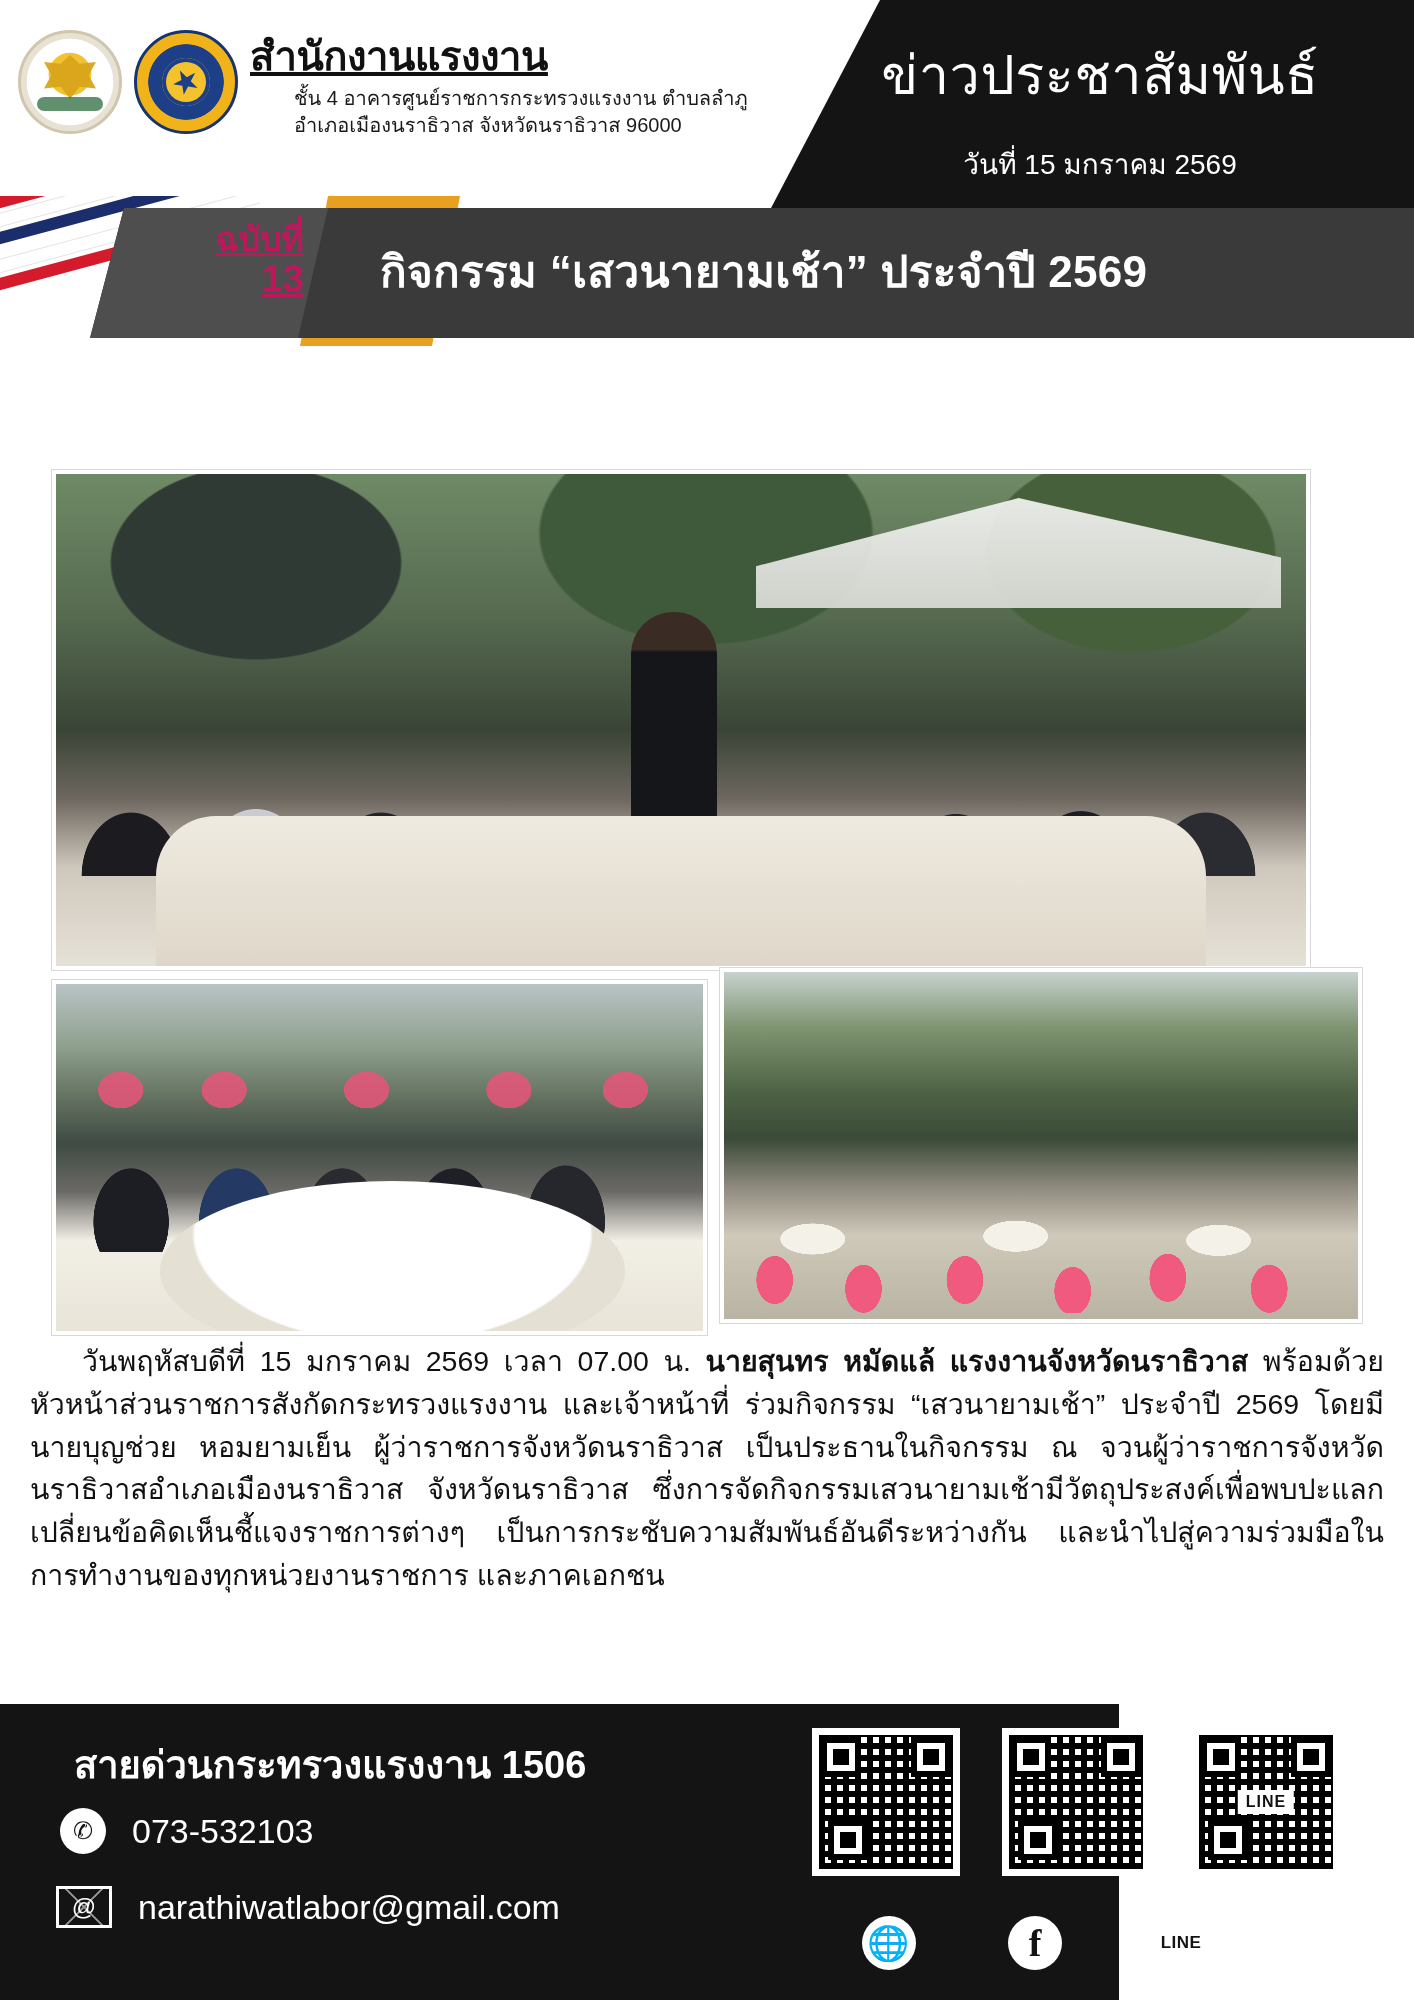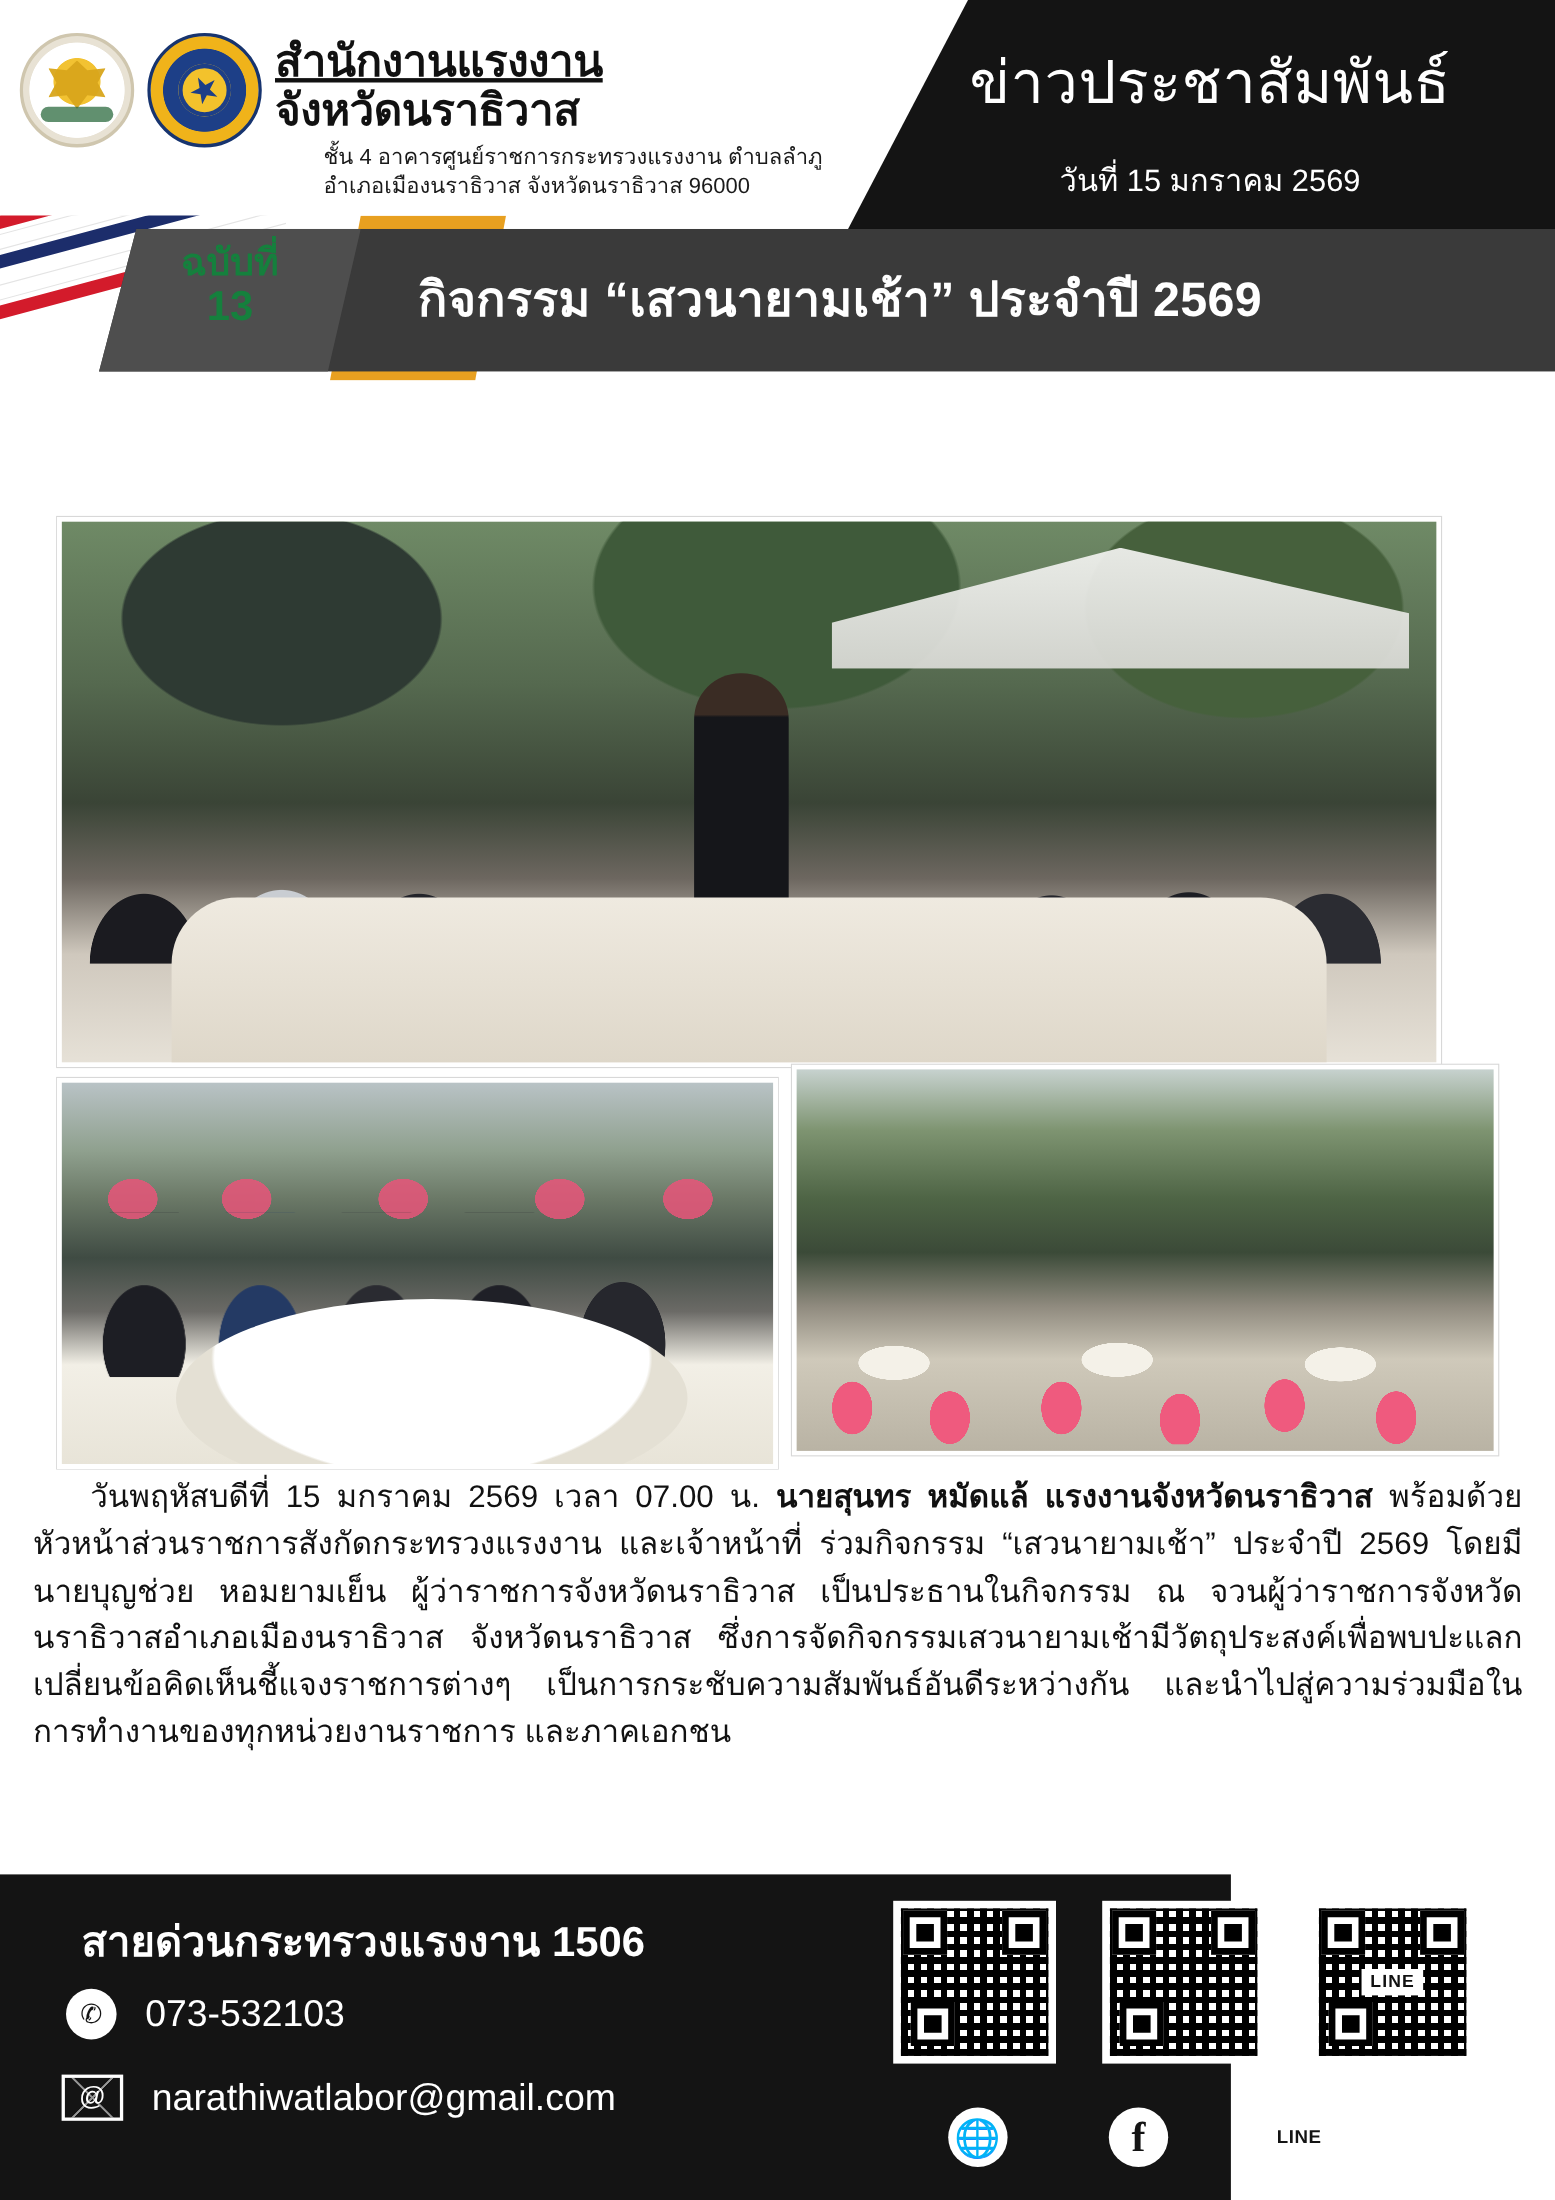--- a/index.html
+++ b/index.html
@@ -200,25 +200,26 @@
     width: 238px;
     height: 130px;
     background: #4e4e4e;
     clip-path: polygon(34px 0, 238px 0, 208px 130px, 0 130px);
   }
   .edition-label {
     position: absolute;
     top: 12px;
     left: 24px;
     width: 190px;
-    text-align: center;
-    color: #15803d;
+    text-align: right;
+    color: #be185d;
     font-size: 34px;
     font-weight: 700;
     line-height: 1.12;
+    text-decoration: underline;
   }
   .edition-number {
     display: block;
     font-size: 38px;
     font-weight: 700;
   }
   .edition-title {
     position: absolute;
     top: 28px;
     left: 290px;
@@ -509,21 +510,20 @@
 <div class="page">
 
   <div class="header">
     <div class="header-black"></div>
 
     <div class="logo-wrap">
       <div class="seal seal-1"></div>
       <div class="seal seal-2"></div>
       <div class="org-text">
         <div class="org-name-1">สำนักงานแรงงาน</div>
-        <div class="org-name-2">จังหวัดนราธิวาส</div>
         <div class="org-addr">ชั้น 4 อาคารศูนย์ราชการกระทรวงแรงงาน ตำบลลำภู</div>
         <div class="org-addr" style="margin-top:0">อำเภอเมืองนราธิวาส จังหวัดนราธิวาส 96000</div>
       </div>
     </div>
 
     <div class="news-title">ข่าวประชาสัมพันธ์</div>
     <div class="news-date">วันที่ 15 มกราคม 2569</div>
   </div>
 
   <div class="ribbon">

